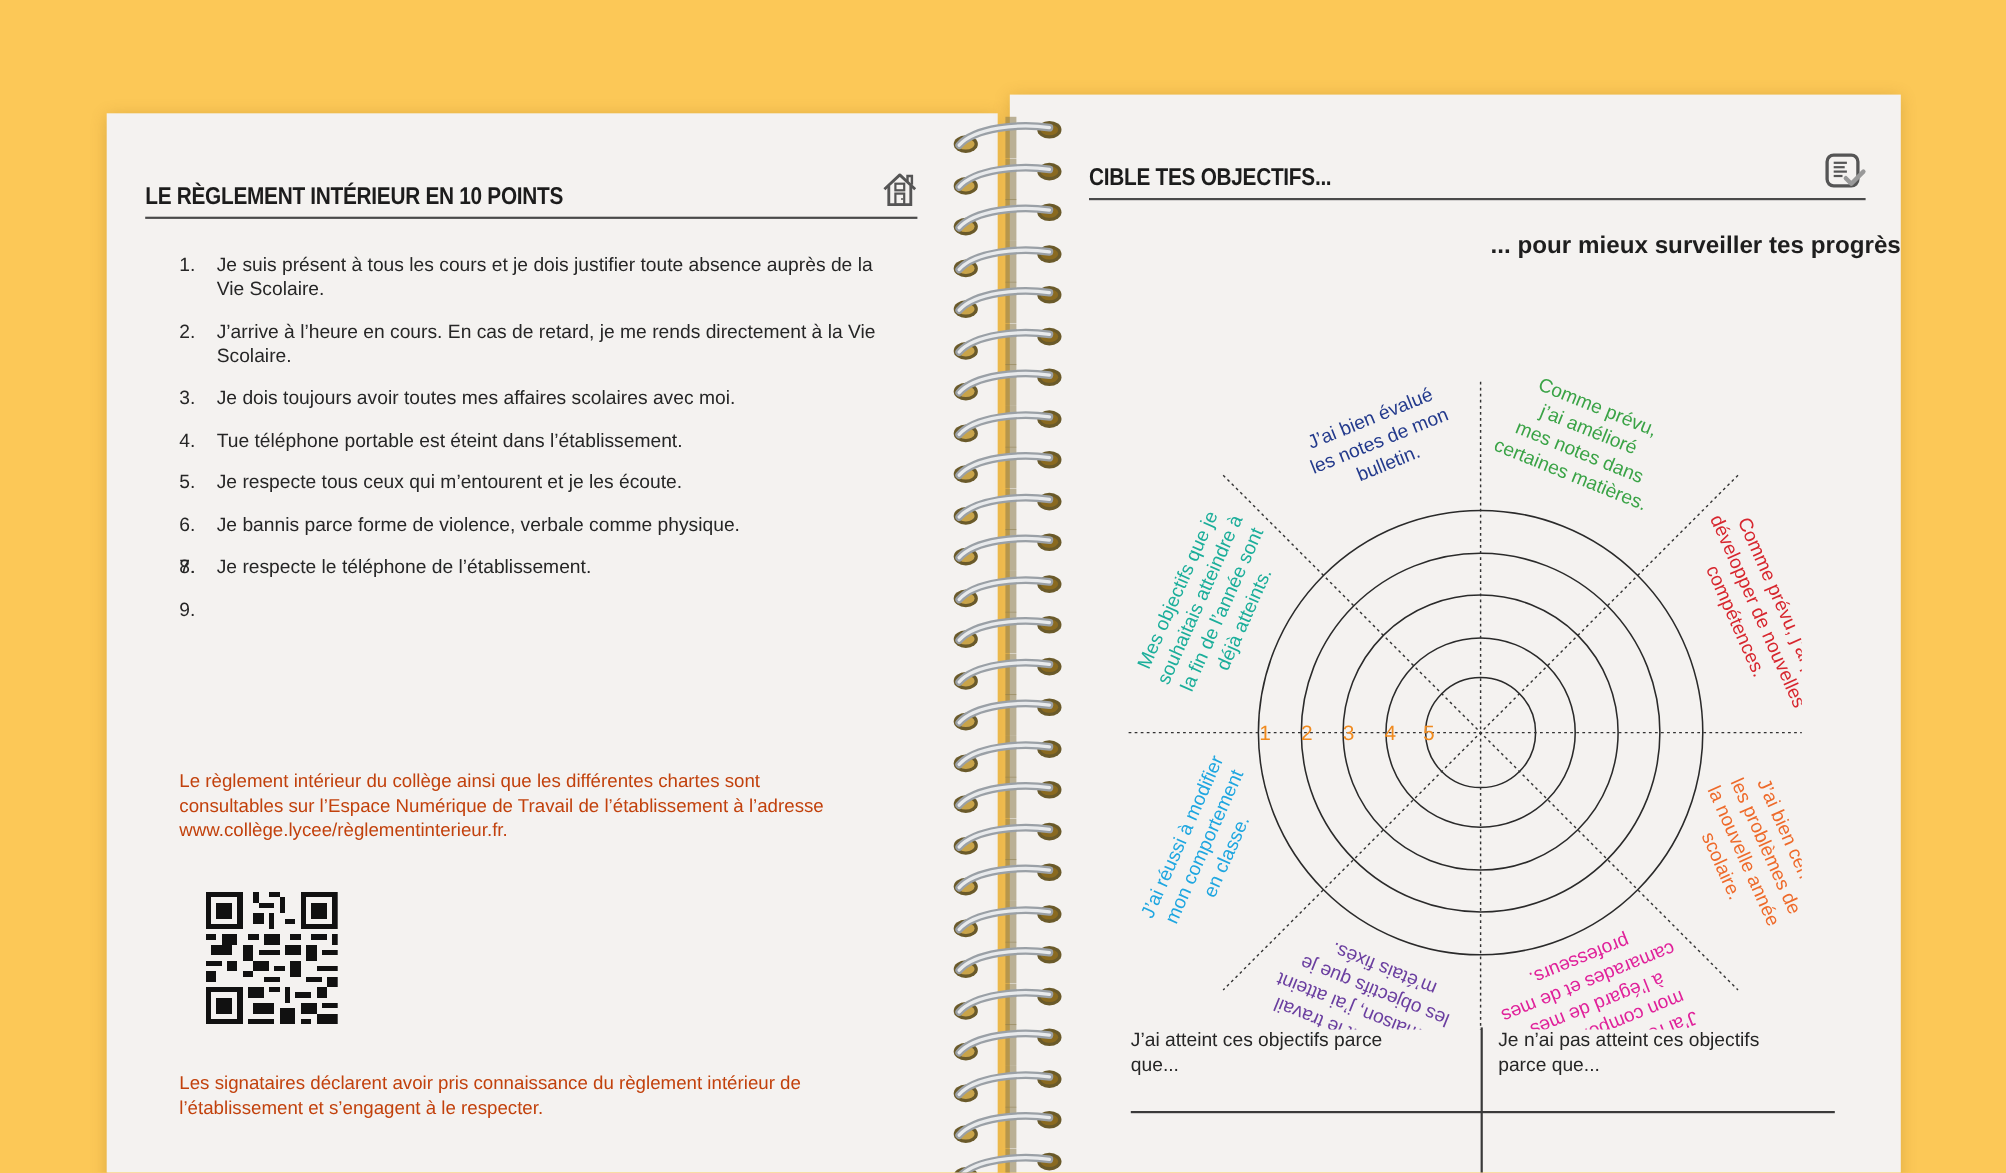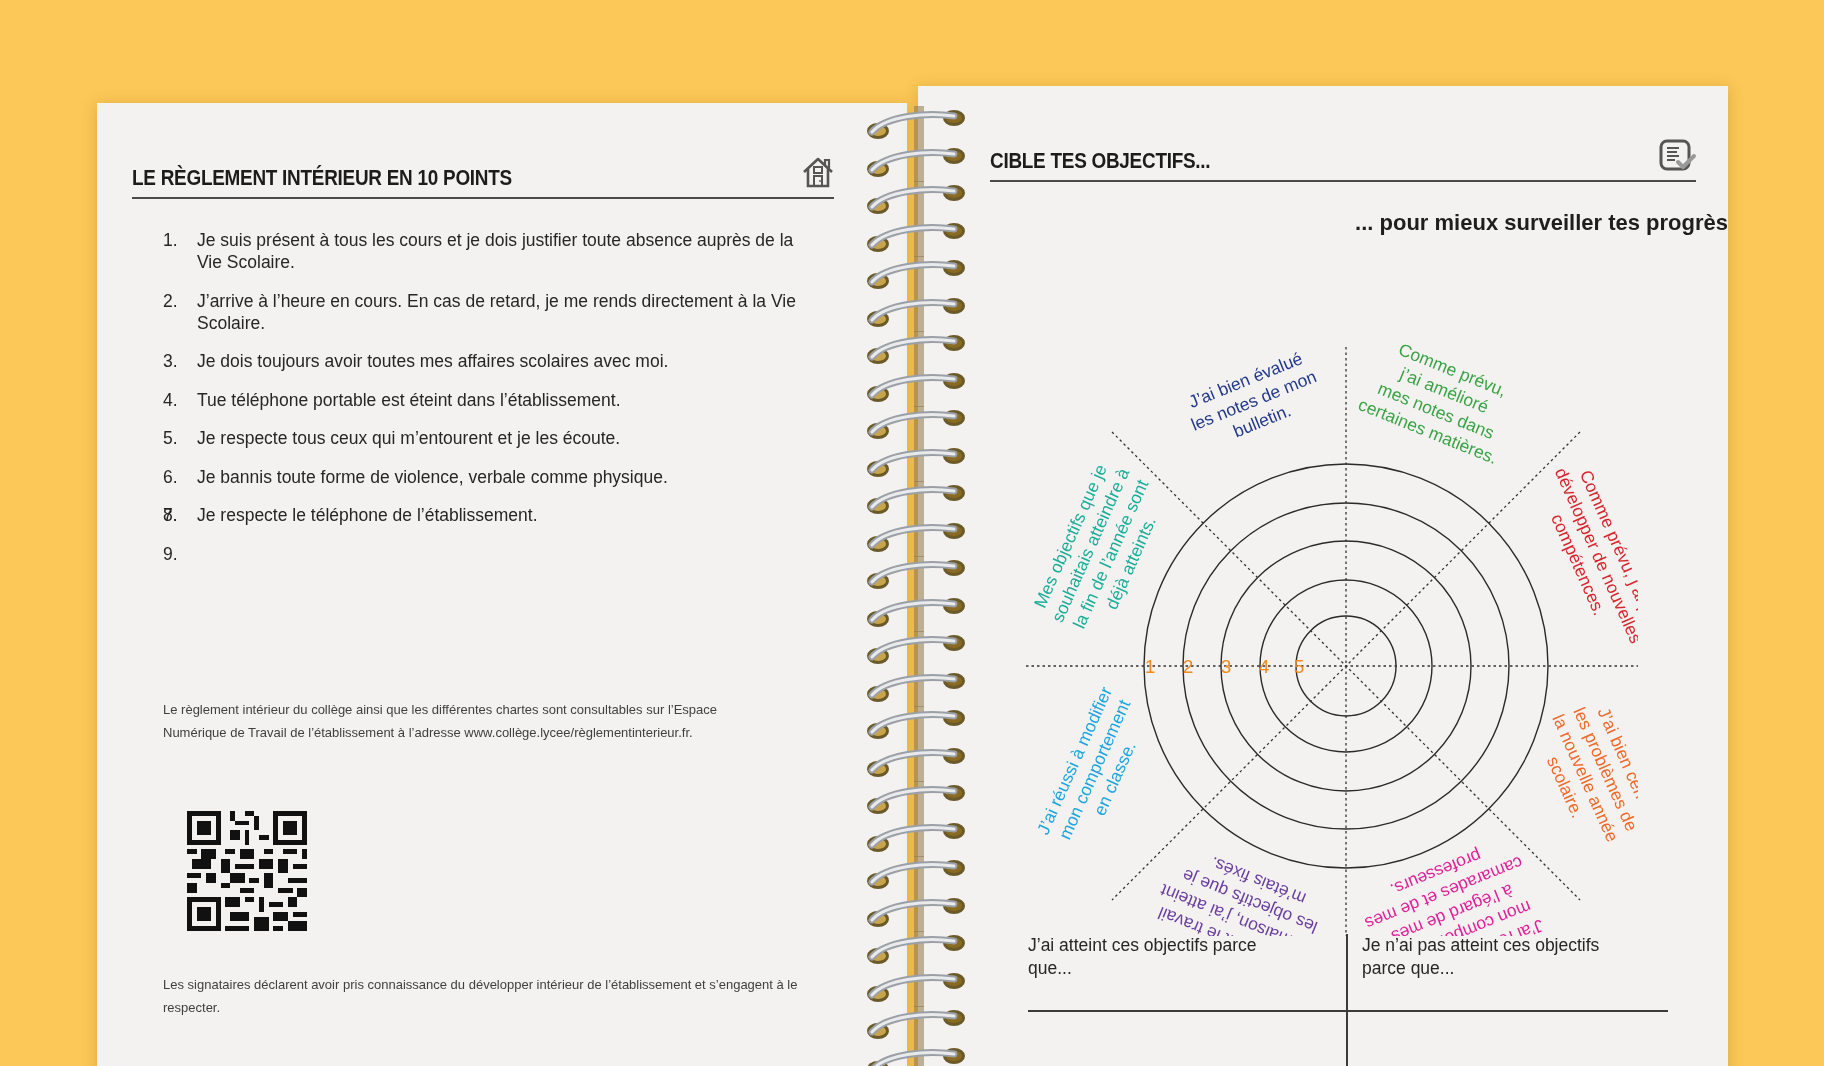--- a/index.html
+++ b/index.html
@@ -21,21 +21,21 @@
     font-size:22px; letter-spacing:-0.3px; transform:scaleX(0.86); transform-origin:left center;
     color:#1c1c1c; white-space:nowrap;
   }
   .title-rule { position:absolute; height:2px; background:#4a4a4a; }
   .page-icon { position:absolute; }
 
   
   #rules-list { position:absolute; left:66px; top:126px; width:640px; list-style:none; margin:0; padding:0; }
   #rules-list li { position:relative; padding-left:34px; font-size:17.5px; line-height:22px; margin-bottom:16.5px; color:#262626; }
   #rules-list li .num { position:absolute; left:0; top:0; }
-  .para { position:absolute; font-size:13px; line-height:22.5px; color:#404040; }
+  .para { position:absolute; font-size:17px; line-height:22.5px; color:#c2410c; }
   #qr { position:absolute; left:90px; top:708px; width:120px; height:120px; }
 
   
   #subtitle { position:absolute; left:0; width:810px; top:124px; text-align:right; font-size:22px; font-weight:bold; color:#1e1e1e; }
   #target-svg { position:absolute; left:100px; top:170px; }
   .seg-text { font-family:"Liberation Sans", sans-serif; font-size:17.5px; }
 
   #answer-table { position:absolute; left:110px; top:848px; width:640px; height:160px; }
   .ans-col { position:absolute; top:0; font-size:17.5px; line-height:22.5px; color:#262626; }
   .ans-hrule { position:absolute; left:0; top:76px; width:100%; height:1.5px; background:#3a3a3a; }
@@ -59,21 +59,21 @@
     <rect x="13" y="21" width="8" height="10" fill="none" stroke="#555" stroke-width="2"></rect>
     <circle cx="19" cy="26" r="0.9" fill="#555"></circle>
   </svg>
 
   <ol id="rules-list">
     <li><span class="num">1.</span><span>Je suis présent à tous les cours et je dois justifier toute absence auprès de la Vie Scolaire.</span></li>
     <li><span class="num">2.</span><span>J’arrive à l’heure en cours. En cas de retard, je me rends directement à la Vie Scolaire.</span></li>
     <li><span class="num">3.</span><span>Je dois toujours avoir toutes mes affaires scolaires avec moi.</span></li>
     <li><span class="num">4.</span><span>Tue téléphone portable est éteint dans l’établissement.</span></li>
     <li><span class="num">5.</span><span>Je respecte tous ceux qui m’entourent et je les écoute.</span></li>
-    <li><span class="num">6.</span><span>Je bannis toute forme de violence, verbale comme physique.</span></li>
+    <li><span class="num">6.</span><span>Je bannis parce forme de violence, verbale comme physique.</span></li>
     <li><span class="num">7.</span></li>
     <li><span class="num">8.</span><span>Je respecte le téléphone de l’établissement.</span></li>
     <li><span class="num">9.</span></li>
   </ol>
 
   <div class="para" style="left:66px; top:596px; width:620px;">Le règlement intérieur du collège ainsi que les différentes chartes sont consultables sur l’Espace Numérique de Travail de l’établissement à l’adresse www.collège.lycee/règlementinterieur.fr.</div>
 
   <svg id="qr" viewBox="0 0 25 25" shape-rendering="crispEdges">
     <g fill="#111">
       <rect x="0" y="0" width="7" height="7"></rect>
@@ -124,21 +124,21 @@
       <rect x="9" y="21" width="4" height="2"></rect>
         <rect x="14" y="22" width="3" height="3"></rect>
         <rect x="18" y="21" width="3" height="2"></rect>
         <rect x="22" y="21" width="3" height="1"></rect>
       <rect x="8" y="24" width="5" height="1"></rect>
         <rect x="18" y="24" width="2" height="1"></rect>
         <rect x="21" y="23" width="4" height="2"></rect>
     </g>
   </svg>
 
-  <div class="para" style="left:66px; top:871px; width:660px;">Les signataires déclarent avoir pris connaissance du développer intérieur de l’établissement et s’engagent à le respecter.</div>
+  <div class="para" style="left:66px; top:871px; width:660px;">Les signataires déclarent avoir pris connaissance du règlement intérieur de l’établissement et s’engagent à le respecter.</div>
 </div>
 
 <div id="right-page" class="page">
   <div class="page-title" style="left:72px; top:62px;">CIBLE TES OBJECTIFS...</div>
   <div class="title-rule" style="left:72px; top:94px; width:706px;"></div>
   <svg class="page-icon" style="left:740px; top:52px;" width="40" height="36" viewBox="0 0 40 36">
     <rect x="3" y="3" width="28" height="28" rx="6" fill="none" stroke="#555" stroke-width="3"></rect>
     <rect x="9" y="9" width="12" height="2" fill="#555"></rect>
     <rect x="9" y="13" width="10" height="2" fill="#555"></rect>
     <rect x="9" y="17" width="12" height="2" fill="#555"></rect>

